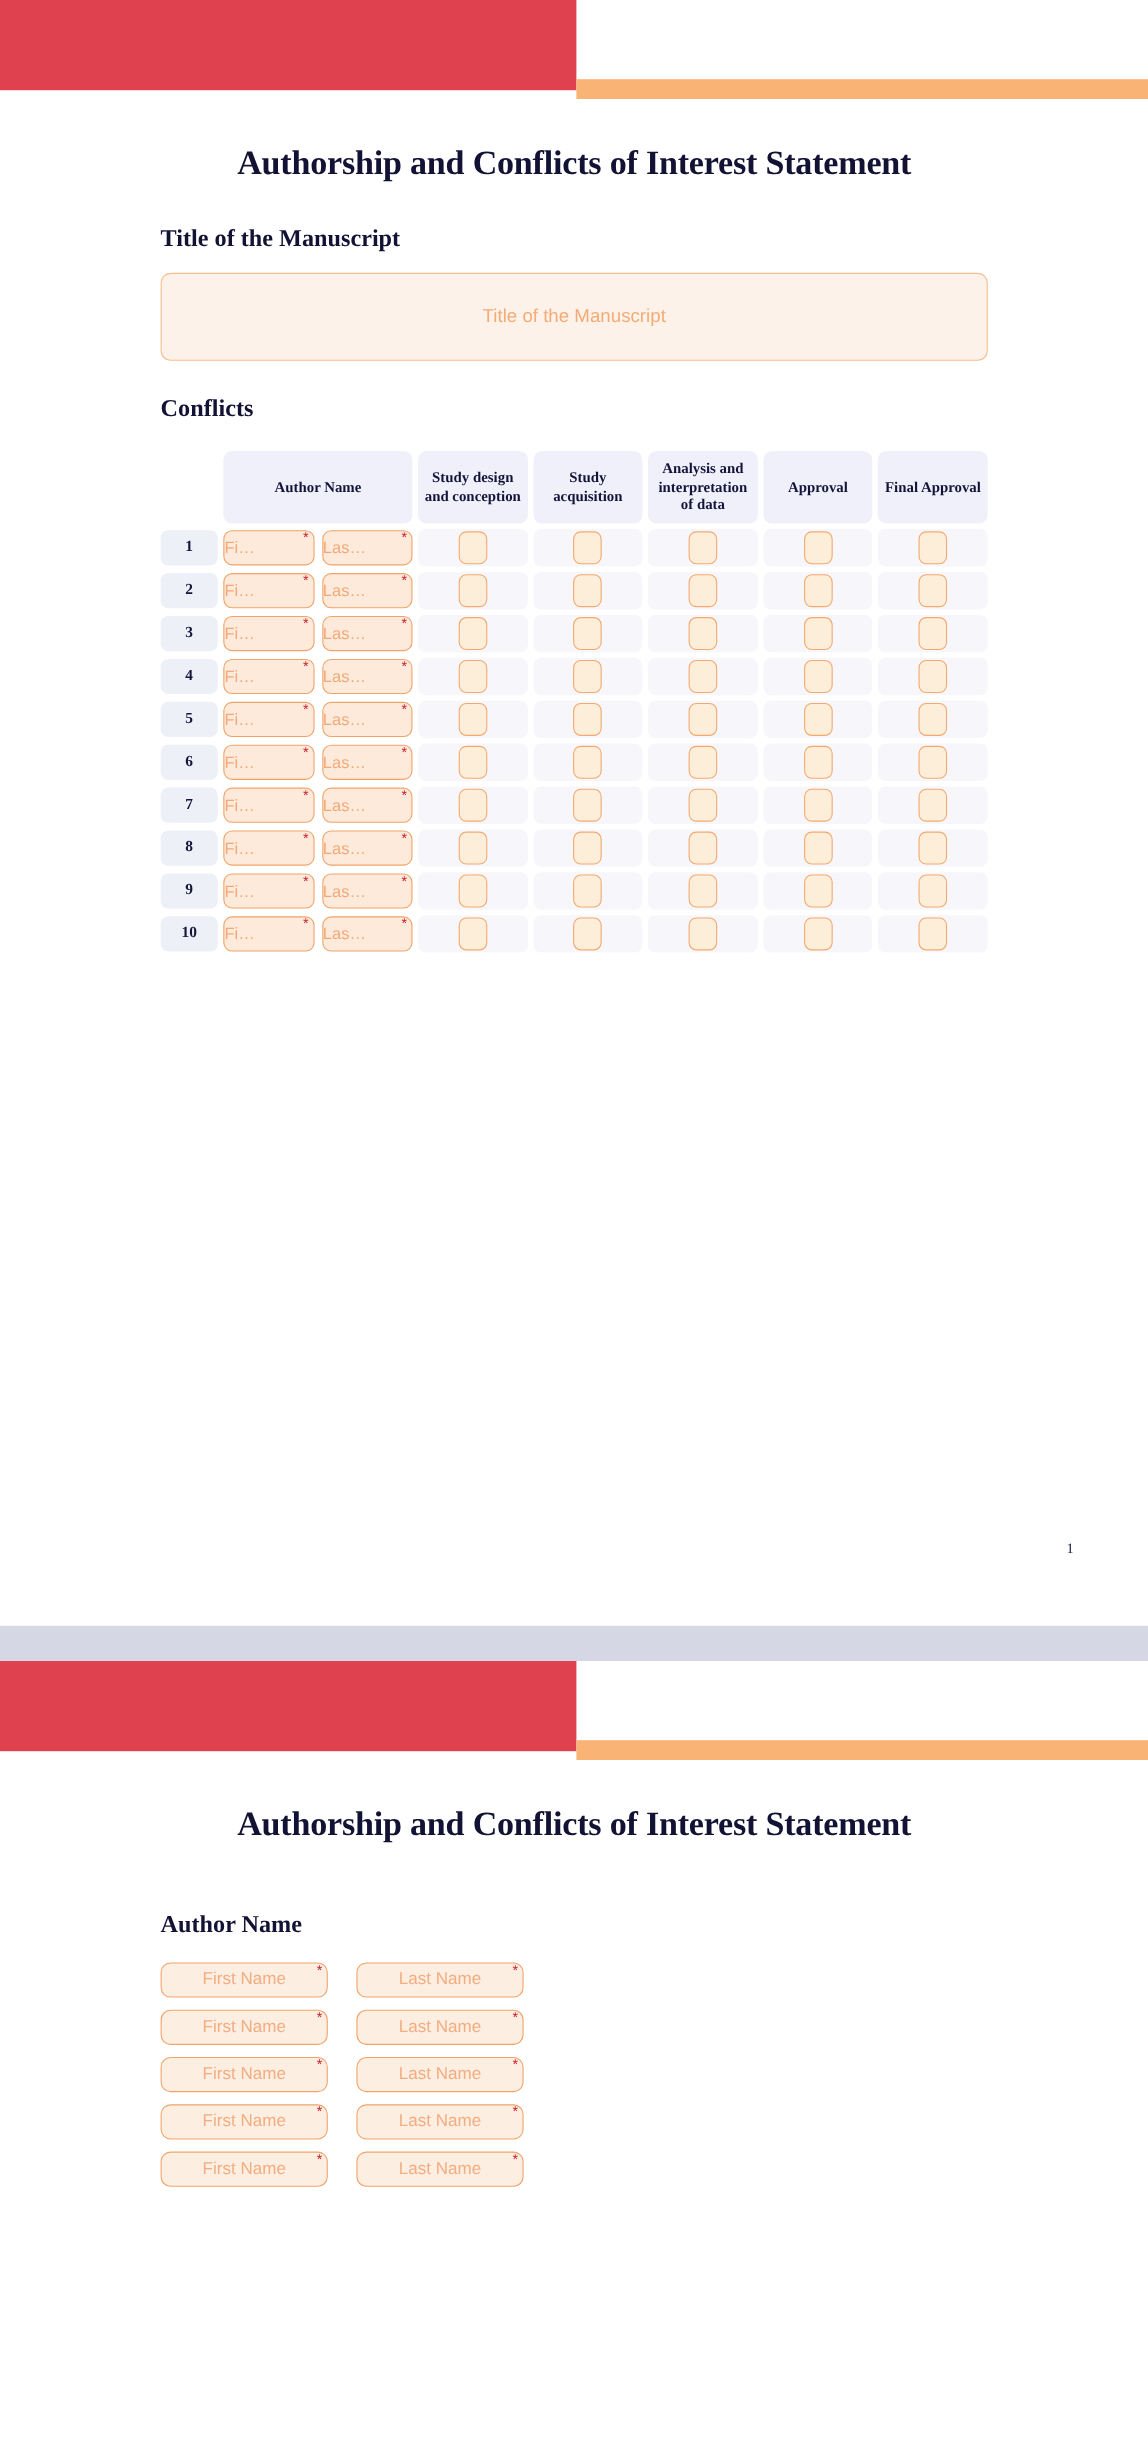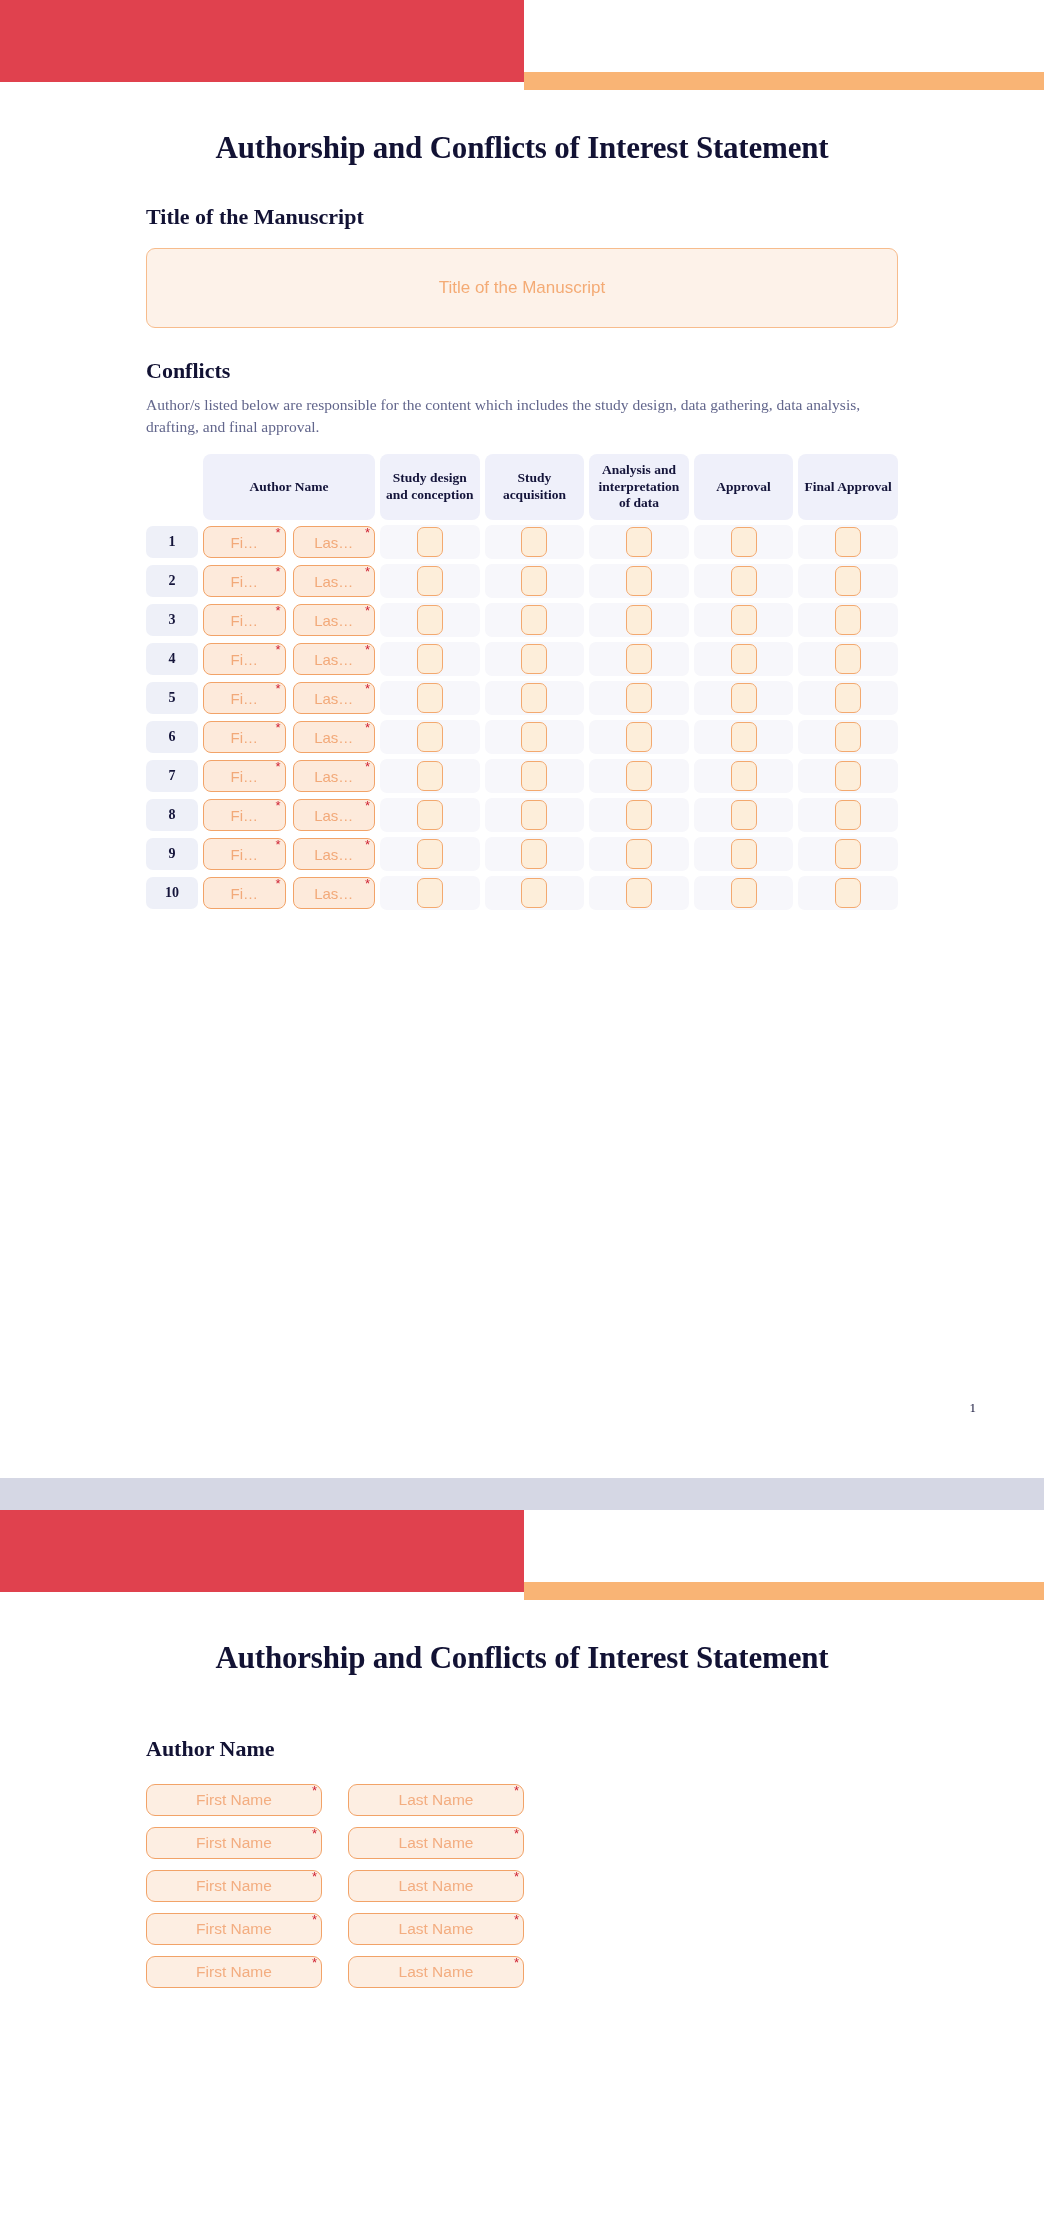--- a/index.html
+++ b/index.html
@@ -158,21 +158,20 @@
   }
   .mini-input {
     position: relative;
     flex: 1 1 0;
     height: 32px;
     border: 1.5px solid #f2a368;
     border-radius: 8px;
     background: #fdeadb;
     display: flex;
     align-items: center;
-    justify-content: center;
     box-sizing: border-box;
     overflow: visible;
   }
   .mini-input .ph {
     color: #f2a979;
     font-size: 15px;
     font-family: "Liberation Sans", sans-serif;
     white-space: nowrap;
   }
   .req {
@@ -214,21 +213,21 @@
 
   
   .name-grid { margin-top: 22px; }
   .name-row {
     display: flex;
     gap: 26px;
     margin-bottom: 11px;
   }
   .big-input {
     position: relative;
-    width: 176px;
+    width: 152px;
     height: 32px;
     border: 1.5px solid #f2a368;
     border-radius: 9px;
     background: #fdeee2;
     display: flex;
     align-items: center;
     justify-content: center;
     box-sizing: border-box;
   }
   .big-input .ph {
@@ -257,21 +256,20 @@
       <h2 class="section-title">Title of the Manuscript</h2>
 
       <div class="title-field">
         <span class="ph">Title of the Manuscript</span>
       </div>
 
       <div style="height:30px"></div>
       <h2 class="section-title">Conflicts</h2>
 
       <div style="height:10px"></div>
-      <p class="section-desc">Author/s listed below are responsible for the content which includes the study design, data gathering, data analysis, drafting, and final approval.</p>
 
       <div class="auth-table">
 
         <div class="thead">
           <div class="th th--name">Author Name</div>
           <div class="th th--chk">Study design and conception</div>
           <div class="th th--chk">Study acquisition</div>
           <div class="th th--chk">Analysis and interpretation of data</div>
           <div class="th th--chk">Approval</div>
           <div class="th th--chk">Final Approval</div>

